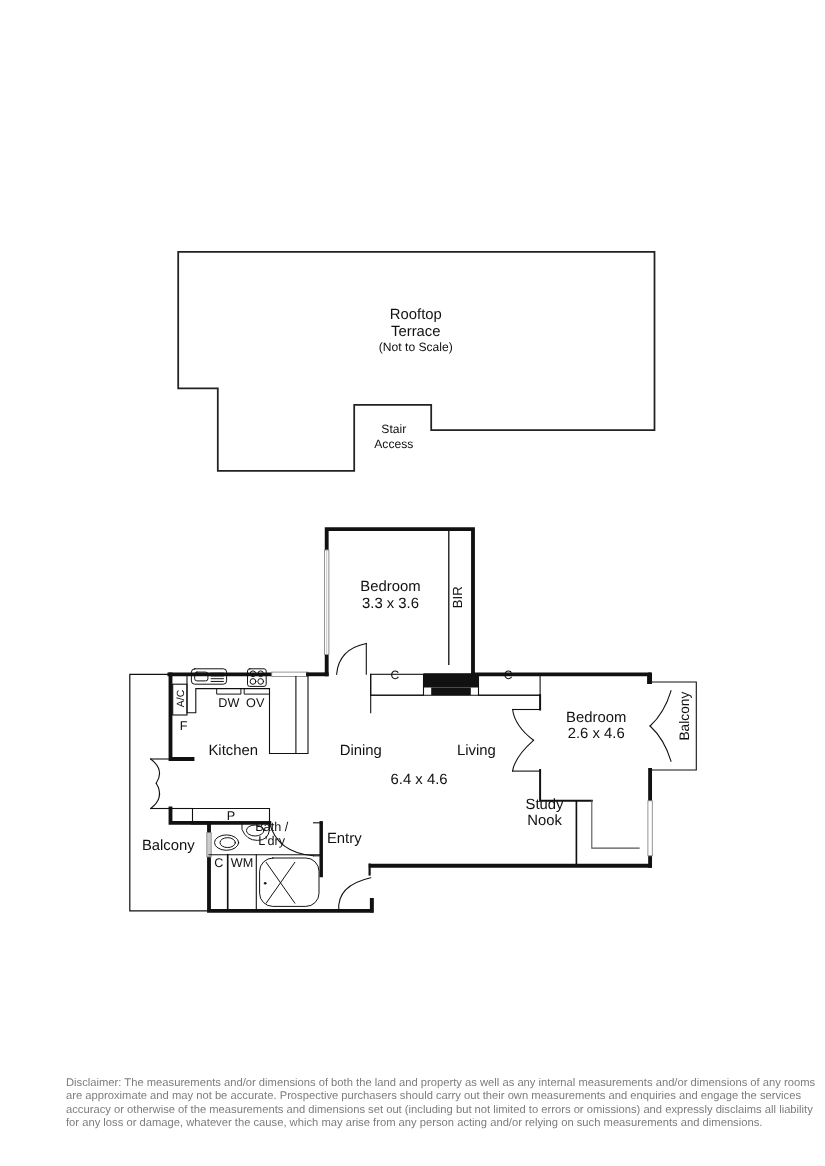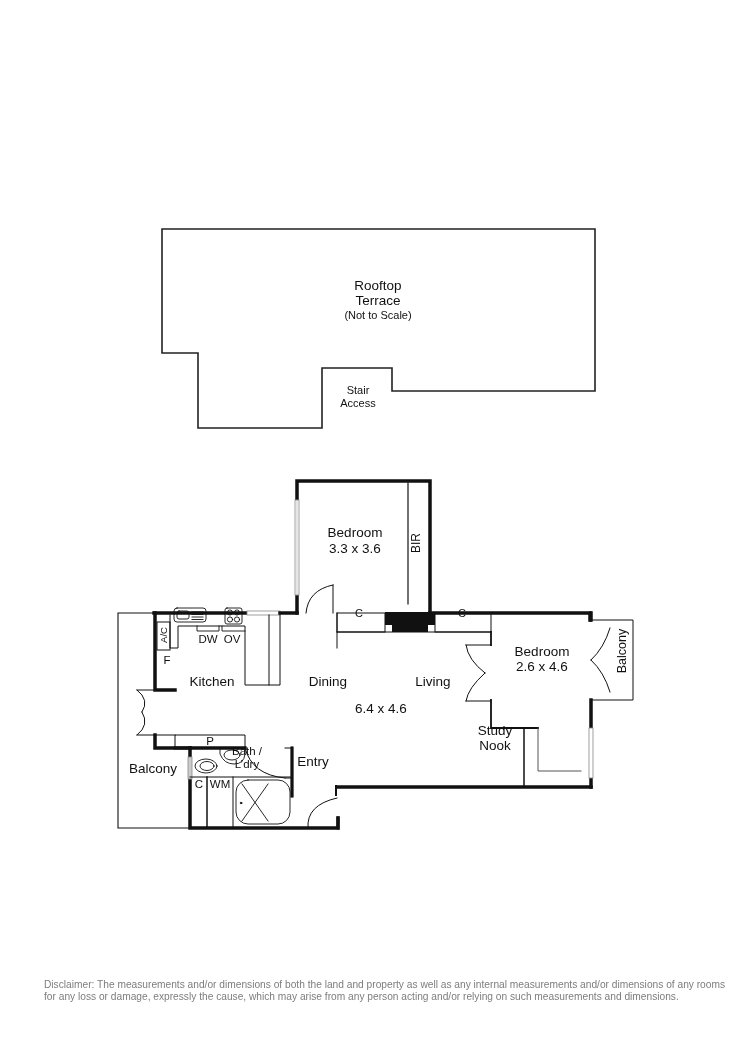--- a/index.html
+++ b/index.html
@@ -3,21 +3,21 @@
 <meta charset="utf-8">
 <style>
   html, body { margin: 0; padding: 0; background: #ffffff; }
   body { width: 750px; height: 1060px; position: relative; overflow: hidden;
          font-family: "Liberation Sans", sans-serif; color: #111; }
   #plan { position: absolute; left: 0; top: 0; width: 750px; height: 1060px; }
   .lbl { font-family: "Liberation Sans", sans-serif; fill: #111; }
   .disclaimer { position: absolute; left: 44px; top: 979px; width: 670px;
                 font-size: 10.2px; line-height: 12.4px; color: #7d7d7d;
                 font-family: "Liberation Sans", sans-serif; text-align: justify; }
-  .disclaimer span { display: block; white-space: nowrap; }
+  .disclaimer span { display: block; white-space: nowrap; margin-left: 16px; }
 </style>
 </head>
 <body>
 
 <svg id="plan" viewBox="0 0 750 1060" xmlns="http://www.w3.org/2000/svg">
 
   <g>
     <path d="M162,229 L595,229 L595,391 L392,391 L392,368 L322,368 L322,428 L198,428 L198,353 L162,353 Z" fill="none" stroke="#222" stroke-width="1.6"></path>
     <text class="lbl" x="378" y="290" font-size="13.5" text-anchor="middle">Rooftop</text>
     <text class="lbl" x="378" y="305" font-size="13.5" text-anchor="middle">Terrace</text>
@@ -178,14 +178,16 @@
     <text class="lbl" x="247" y="768" font-size="11.5" text-anchor="middle">L’dry</text>
     <text class="lbl" x="199" y="788" font-size="11.5" text-anchor="middle">C</text>
     <text class="lbl" x="220" y="788" font-size="11.5" text-anchor="middle">WM</text>
     <text class="lbl" x="313" y="766" font-size="13.5" text-anchor="middle">Entry</text>
     <text class="lbl" x="153" y="773" font-size="13.5" text-anchor="middle">Balcony</text>
   </g>
 </svg>
 
 <div class="disclaimer">
   <span>Disclaimer: The measurements and/or dimensions of both the land and property as well as any internal measurements and/or dimensions of any rooms</span>
-  <span>for any loss or damage, expressly the cause, which may arise from any person acting and/or relying on such measurements and dimensions.</span>
+  <span>are approximate and may not be accurate. Prospective purchasers should carry out their own measurements and enquiries and engage the services</span>
+  <span>accuracy or otherwise of the measurements and dimensions set out (including but not limited to errors or omissions) and expressly disclaims all liability</span>
+  <span>for any loss or damage, whatever the cause, which may arise from any person acting and/or relying on such measurements and dimensions.</span>
 </div>
 
 </body></html>

